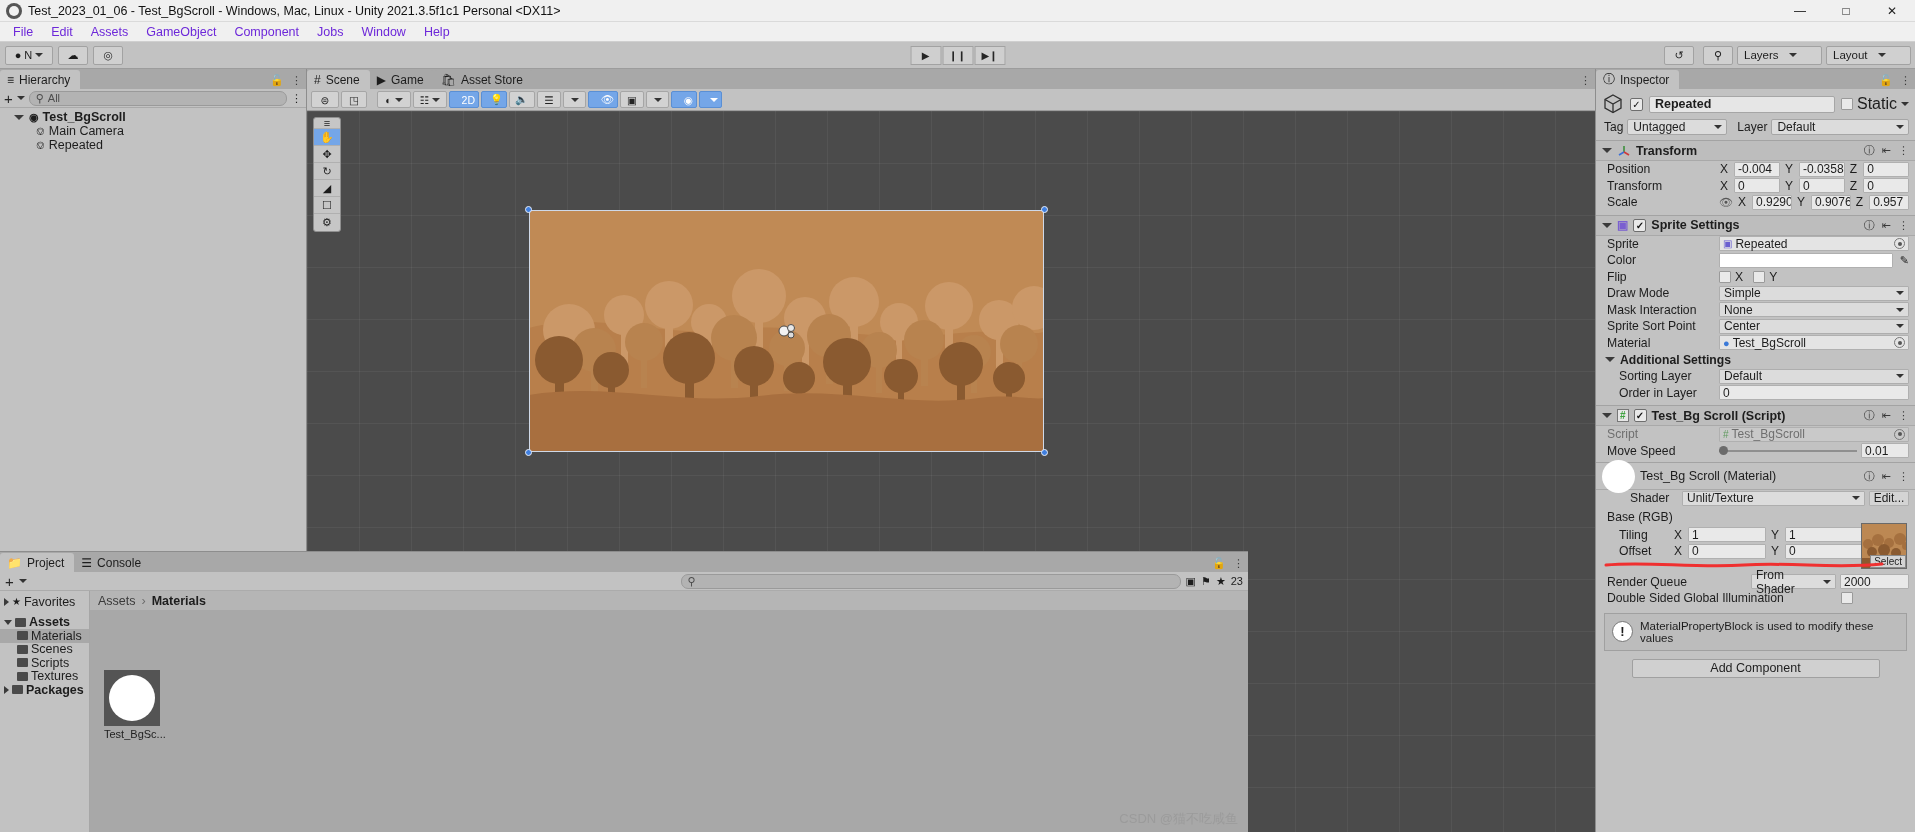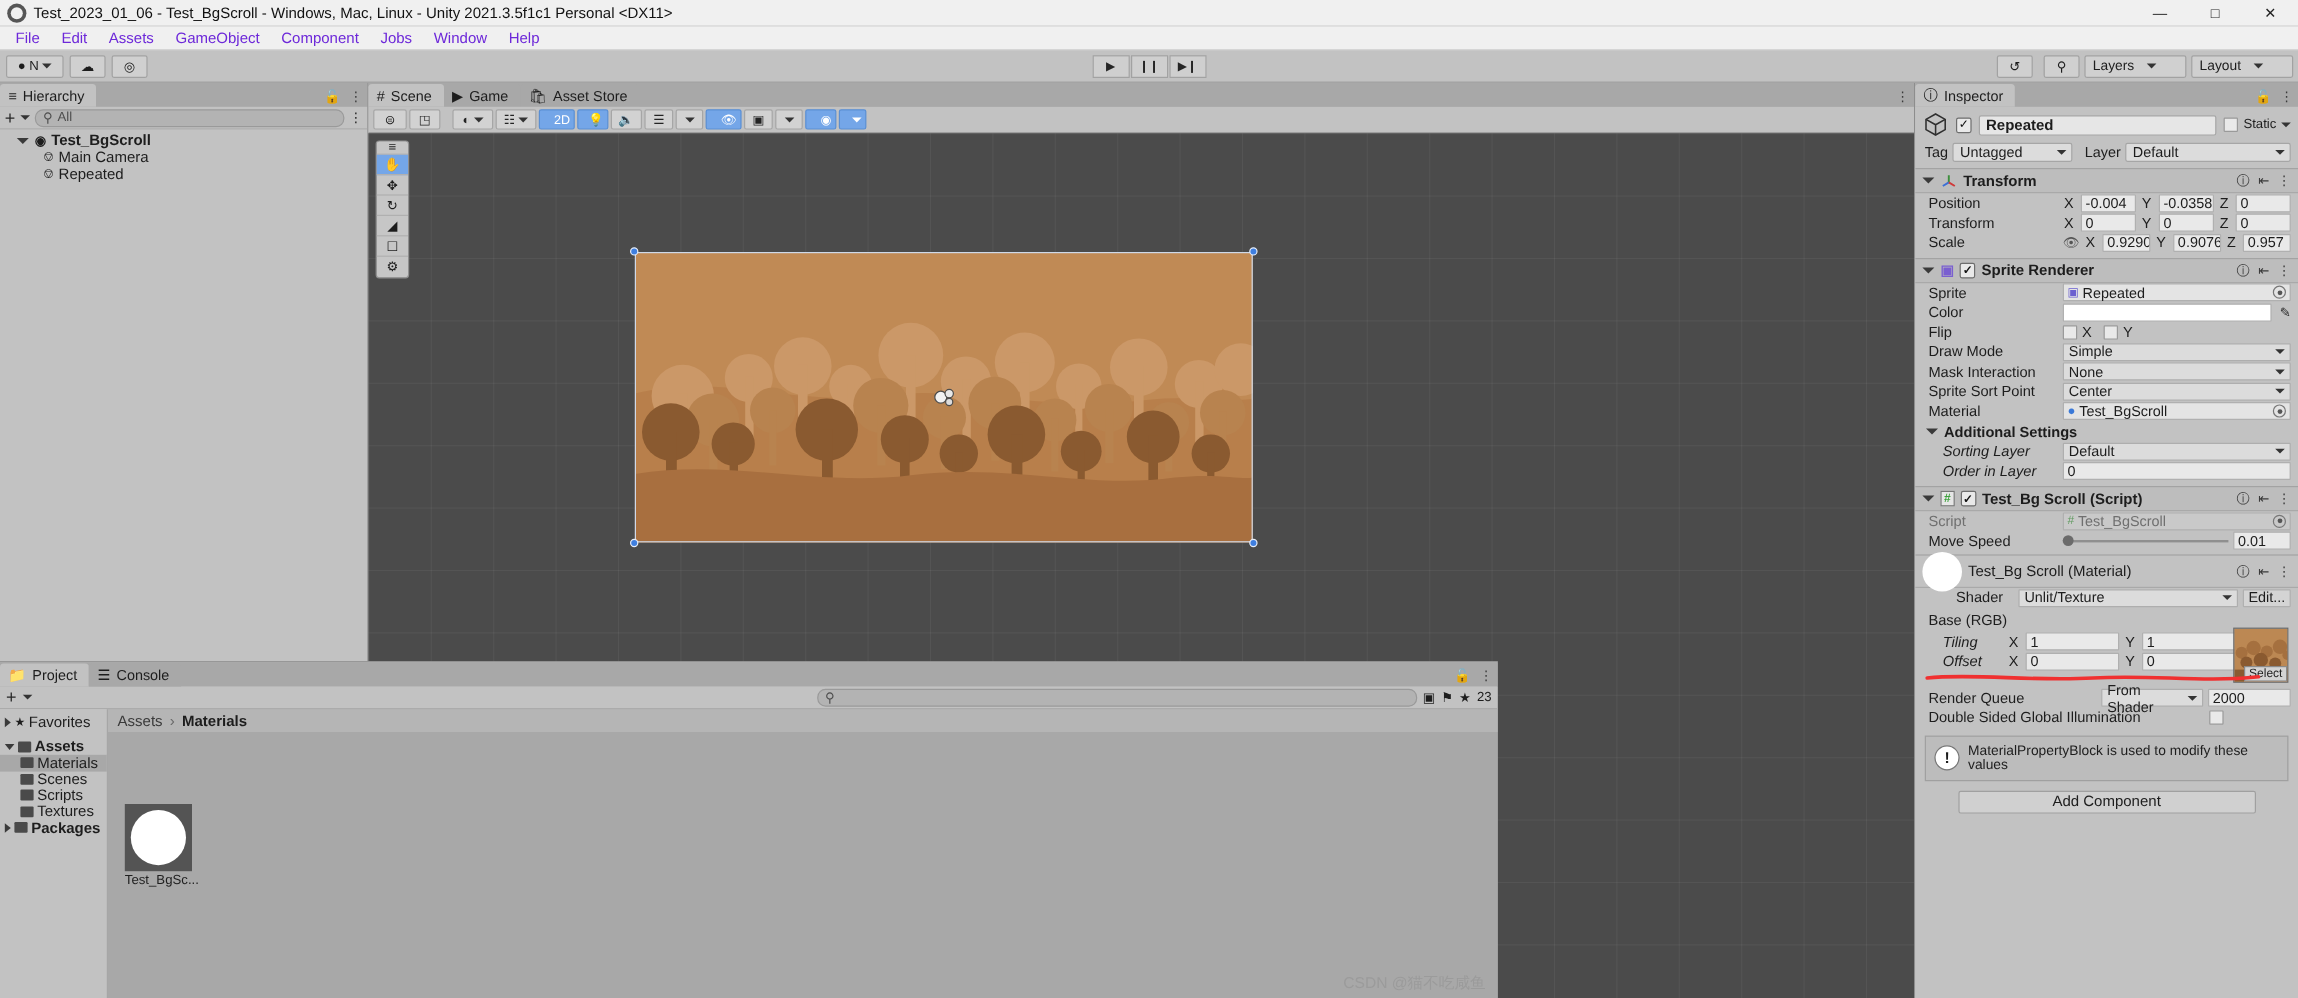--- a/index.html
+++ b/index.html
@@ -101,33 +101,33 @@
     width:22px;height:18px;}
   
   #inspector{ width:320px; border-left:1px solid #8d8d8d; }
   .insp-body{flex:1;overflow:hidden;background:#c2c2c2;}
   .go-header{display:flex;align-items:center;gap:6px;padding:4px 6px 2px 6px;}
   .cube{width:22px;height:22px;position:relative;}
   .cb{width:13px;height:13px;background:#e9e9e9;border:1px solid #6e6e6e;border-radius:2px;
      display:flex;align-items:center;justify-content:center;font-size:10px;color:#111;flex:none;}
   .namefield{flex:1;height:17px;background:#e6e6e6;border:1px solid #a6a6a6;border-radius:2px;
      display:flex;align-items:center;padding:0 5px;font-weight:bold;font-size:12.5px;}
-  .static-box{display:flex;align-items:center;gap:4px;font-size:11px;}
+  .static-box{display:flex;align-items:center;gap:4px;font-size:16px;}
   .taglayer{display:flex;align-items:center;gap:4px;padding:2px 6px 5px 8px;font-size:12px;}
   .lbl{color:#1d1d1d;}
   .ddown{height:16px;background:#dcdcdc;border:1px solid #a6a6a6;border-radius:2px;
      display:flex;align-items:center;justify-content:space-between;padding:0 4px 0 5px;font-size:12px;}
   .comp-header{height:21px;background:#bdbdbd;border-top:1px solid #a3a3a3;border-bottom:1px solid #a9a9a9;
      display:flex;align-items:center;gap:5px;padding:0 6px;font-weight:bold;font-size:12.5px;}
   .comp-header .hdr-right{margin-left:auto;display:flex;gap:7px;align-items:center;color:#3a3a3a;font-weight:normal;font-size:11px;}
   .fold{width:0;height:0;border-left:5px solid transparent;border-right:5px solid transparent;
      border-top:5px solid #3a3a3a;}
   .prow{height:16.5px;display:flex;align-items:center;padding:0 6px 0 11px;font-size:12.2px;gap:4px;}
   .prow .plabel{width:108px;flex:none;color:#1d1d1d;}
-  .prow .plabel.ind{padding-left:12px;font-style:italic;}
+  .prow .plabel.ind{padding-left:12px;}
   .field{height:15px;background:#e9e9e9;border:1px solid #b0b0b0;border-radius:1px;
      display:flex;align-items:center;padding:0 3px;font-size:12px;overflow:hidden;white-space:nowrap;}
   .field.flexer{flex:1;}
   .axis{font-size:12px;margin:0 2px 0 1px;}
   .objfield{flex:1;height:15px;background:#e4e4e4;border:1px solid #b0b0b0;border-radius:1px;
      display:flex;align-items:center;gap:3px;padding:0 3px;font-size:12px;}
   .objfield .dot{margin-left:auto;width:11px;height:11px;border-radius:50%;border:1px solid #777;
      display:flex;align-items:center;justify-content:center;}
   .objfield .dot:after{content:"";width:4px;height:4px;border-radius:50%;background:#555;}
   .sel-dd{height:15px;background:#dcdcdc;border:1px solid #aeaeae;border-radius:1px;flex:1;
@@ -547,21 +547,21 @@
         <span class="axis">Z</span>
         <div class="field flexer">
             <span>0.957</span>
           </div>
       </div>
 
       <div class="comp-header" style="margin-top:4px">
         <span class="fold"></span>
         <span style="color:#7a5fd0;font-size:12px">▣</span>
         <div class="cb">✓</div>
-        <span>Sprite Renderer</span>
+        <span>Sprite Settings</span>
         <span class="hdr-right">
           <span>ⓘ</span>
           <span>⇤</span>
           <span>⋮</span>
         </span>
       </div>
       <div class="prow">
         <span class="plabel">Sprite</span>
         <div class="objfield">
           <span style="font-size:10px;color:#6a5fd0">▣</span>

